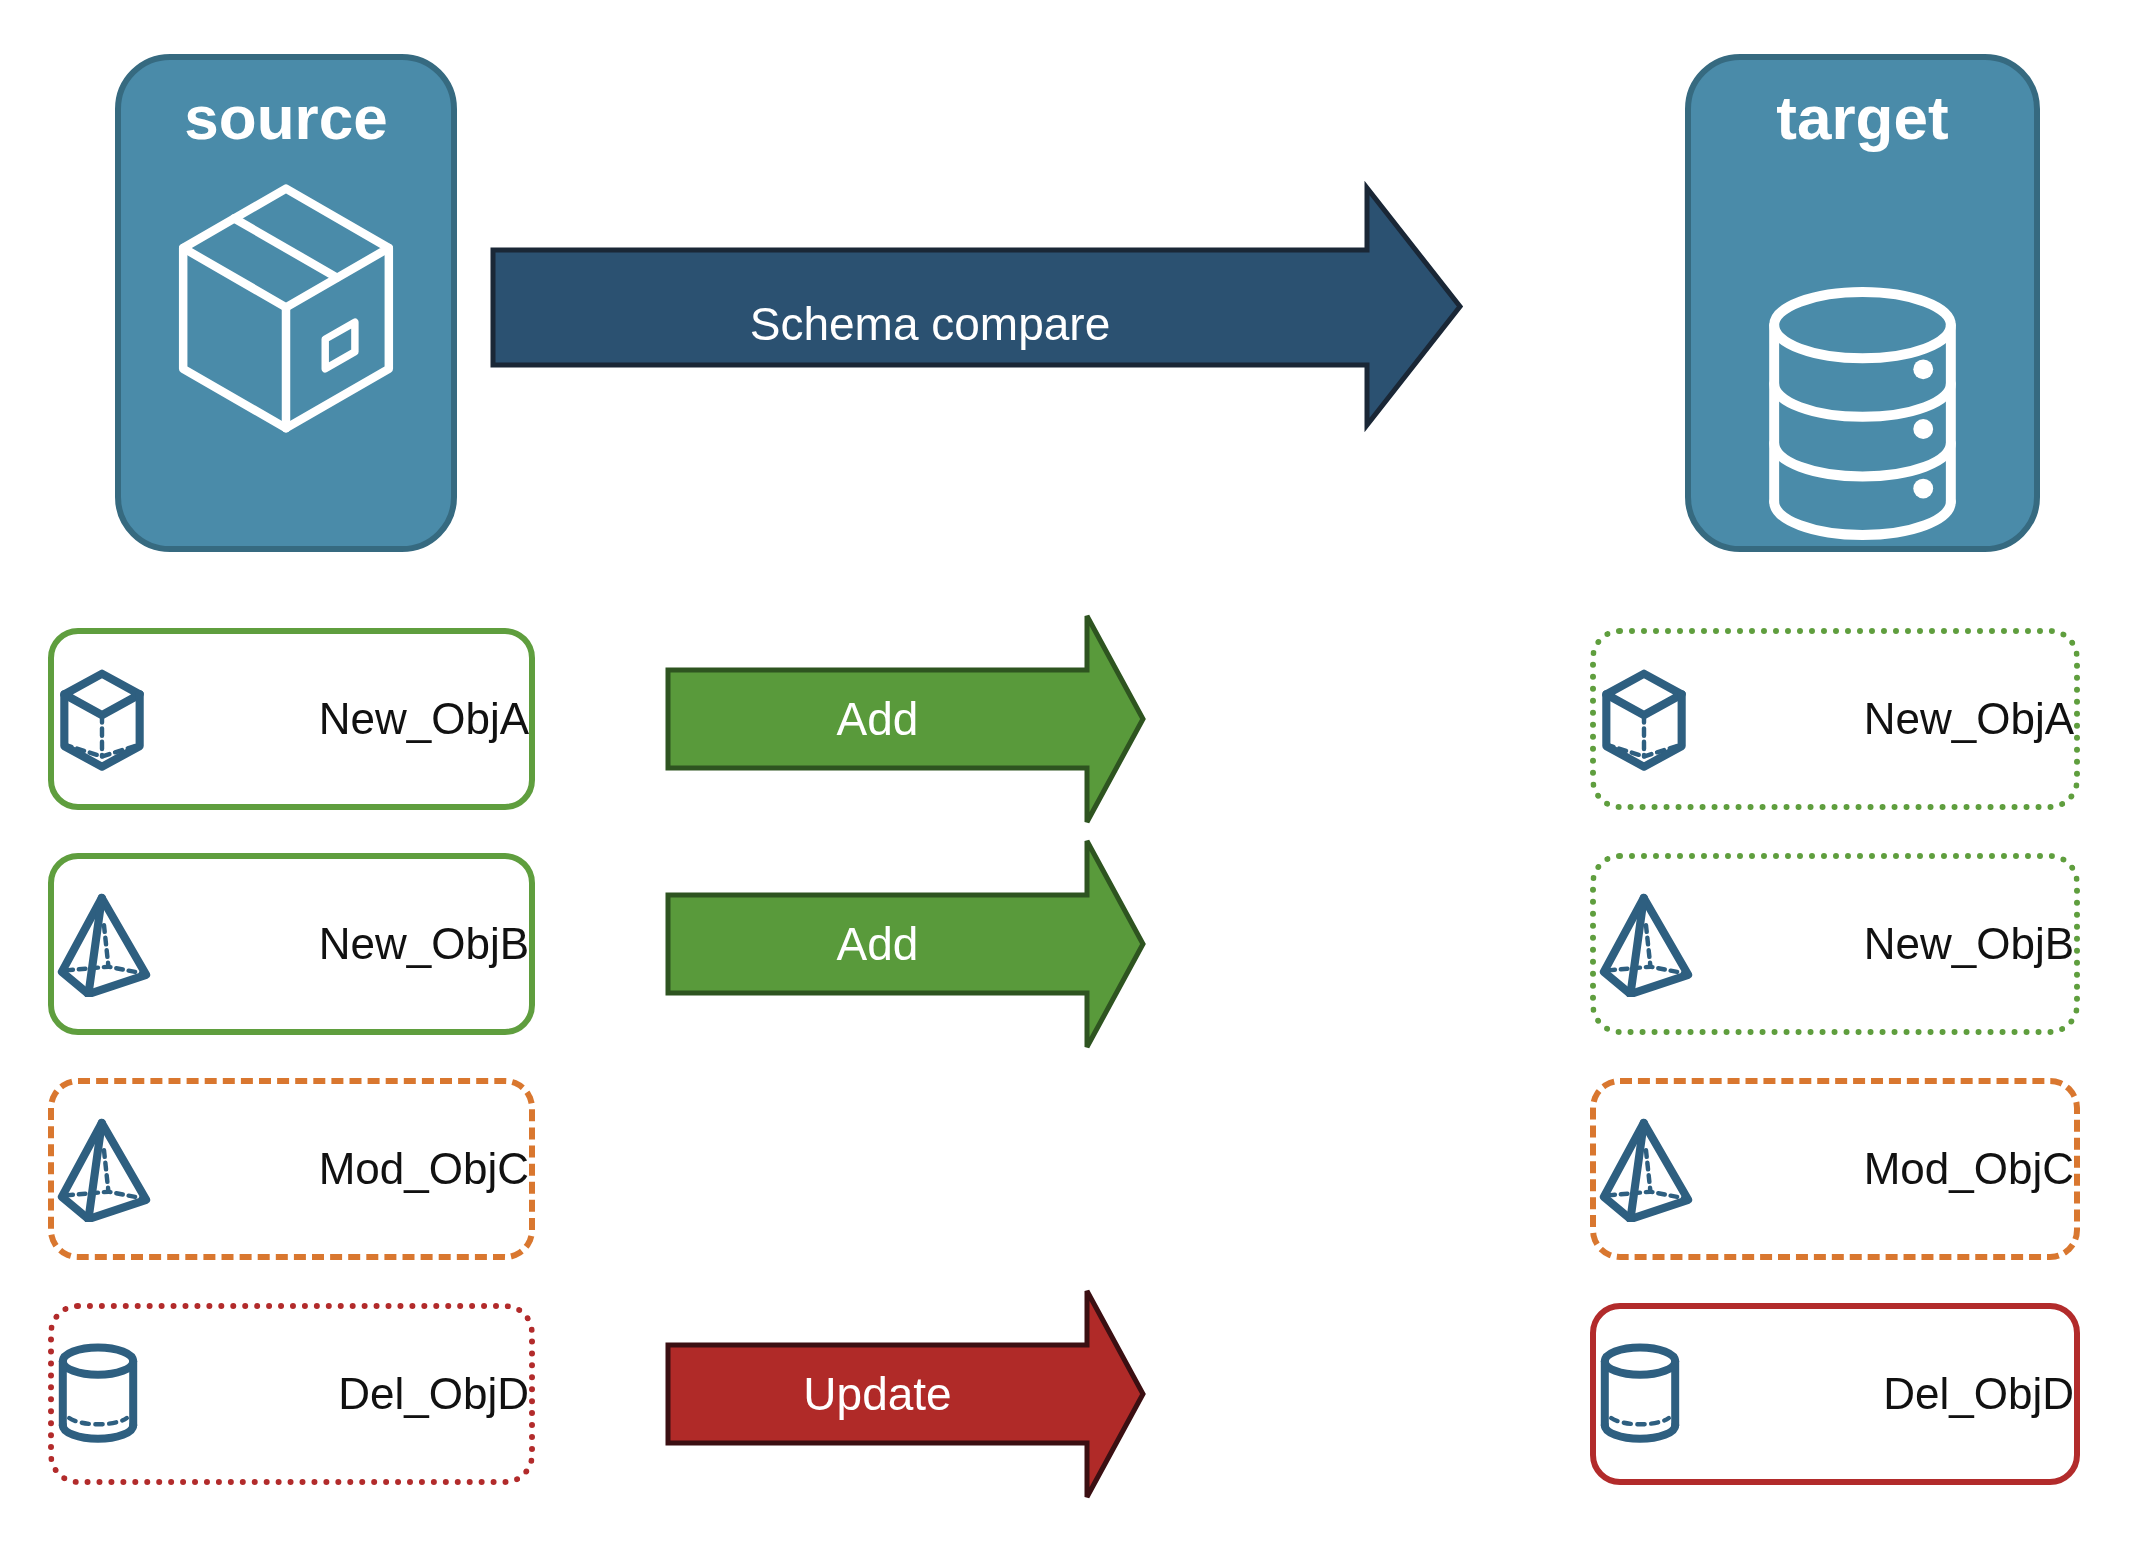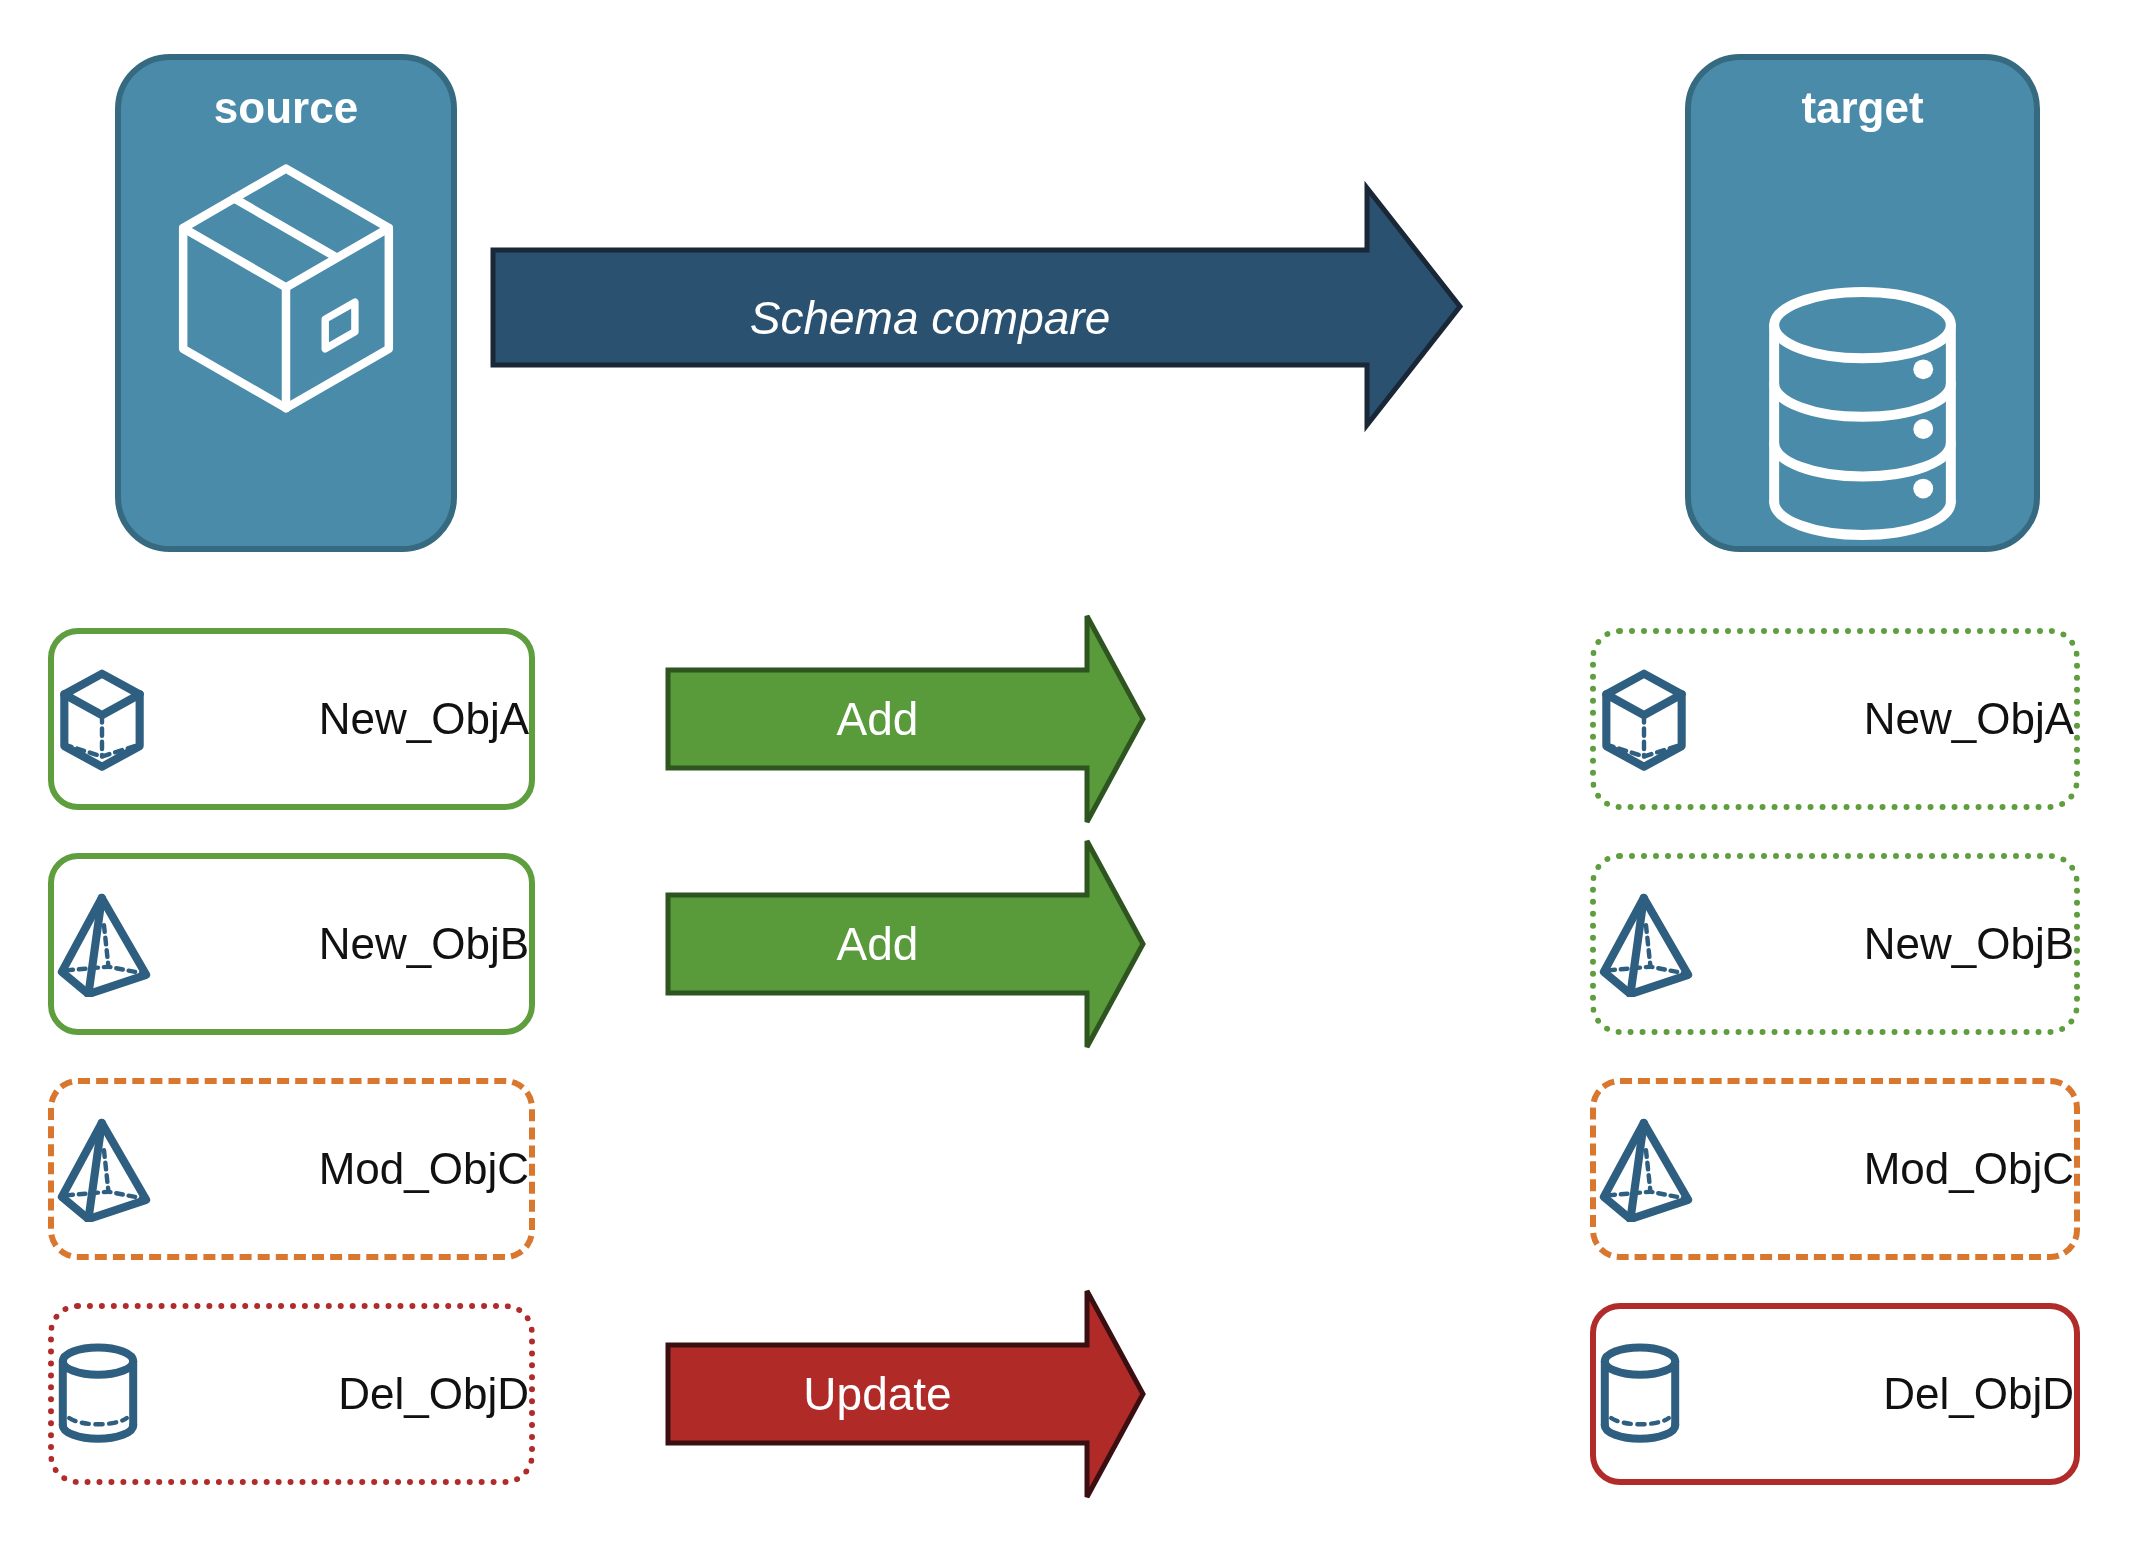--- a/index.html
+++ b/index.html
@@ -12,34 +12,34 @@
 
   
   .node{
     position:absolute;top:54px;height:498px;border-radius:55px;
     background:var(--node-fill);border:6px solid var(--node-border);
     box-sizing:border-box;display:flex;flex-direction:column;align-items:center;
   }
   .node.source{left:115px;width:342px;}
   .node.target{left:1685px;width:355px;justify-content:space-between;}
   .node-title{
-    margin-top:24px;color:#ffffff;font-size:44px;font-weight:700;line-height:1.1;
+    margin-top:24px;color:#ffffff;font-size:62px;font-weight:700;line-height:1.1;
   }
   .node-icon{margin-top:26px;}
 
   
   .arrow{position:absolute;}
   .arrow svg{position:absolute;left:0;top:0;overflow:visible;display:block;}
   .arrow-text{
     position:absolute;display:flex;align-items:center;justify-content:center;
     color:#ffffff;font-size:46px;line-height:1;
   }
   .schema-arrow{left:493px;top:188px;width:967px;height:237px;}
   .schema-arrow polygon{fill:var(--schema-fill);stroke:var(--schema-outline);stroke-width:5;}
-  .schema-arrow .arrow-text{left:0;top:72px;width:874px;height:115px;font-style:italic;}
+  .schema-arrow .arrow-text{left:0;top:78px;width:874px;height:115px;}
 
   .row-arrow{left:668px;width:475px;height:206px;text-align:center;}
   .row-arrow polygon{fill:var(--arrow-fill);stroke:var(--arrow-outline);stroke-width:5;}
   .row-arrow .arrow-text{left:0;top:54px;width:419px;height:98px;}
 
   
   .green{--row-color:#5F9E3E;--arrow-fill:#599A3B;--arrow-outline:#2E5420;}
   .orange{--row-color:#D9772F;--arrow-fill:#D36F35;--arrow-outline:#4A2708;}
   .red{--row-color:#B22B2B;--arrow-fill:#B02A28;--arrow-outline:#3B0F12;}
 

